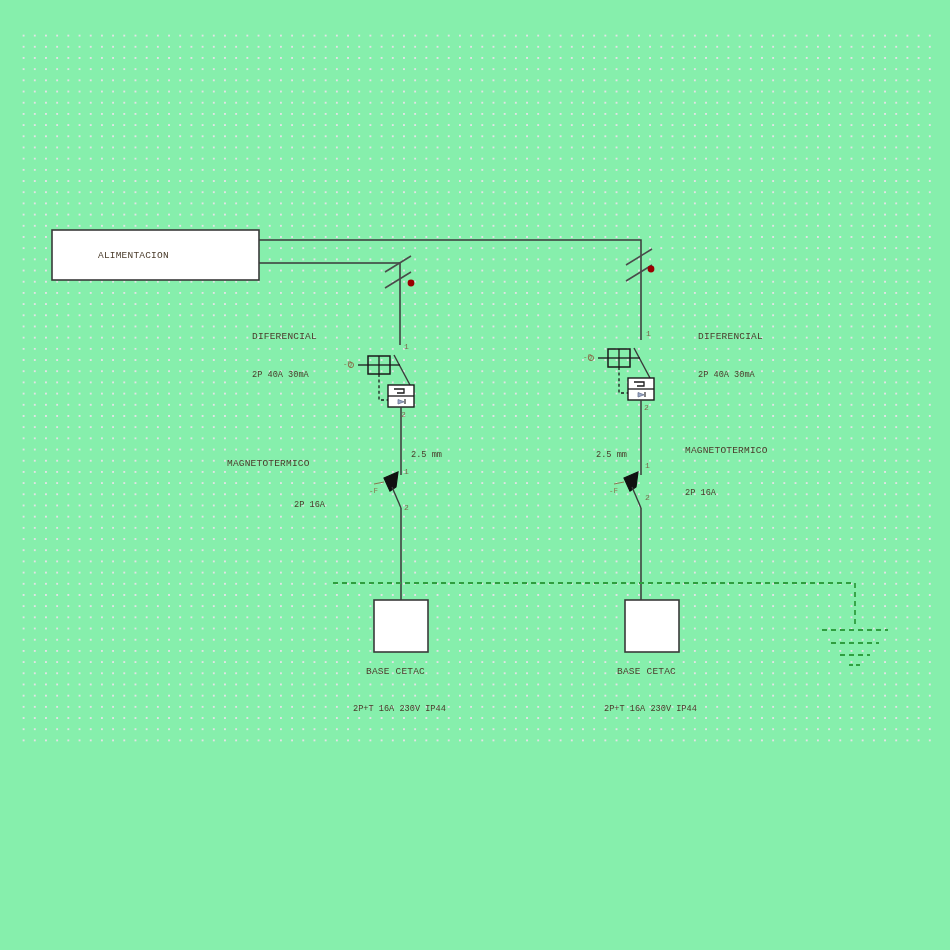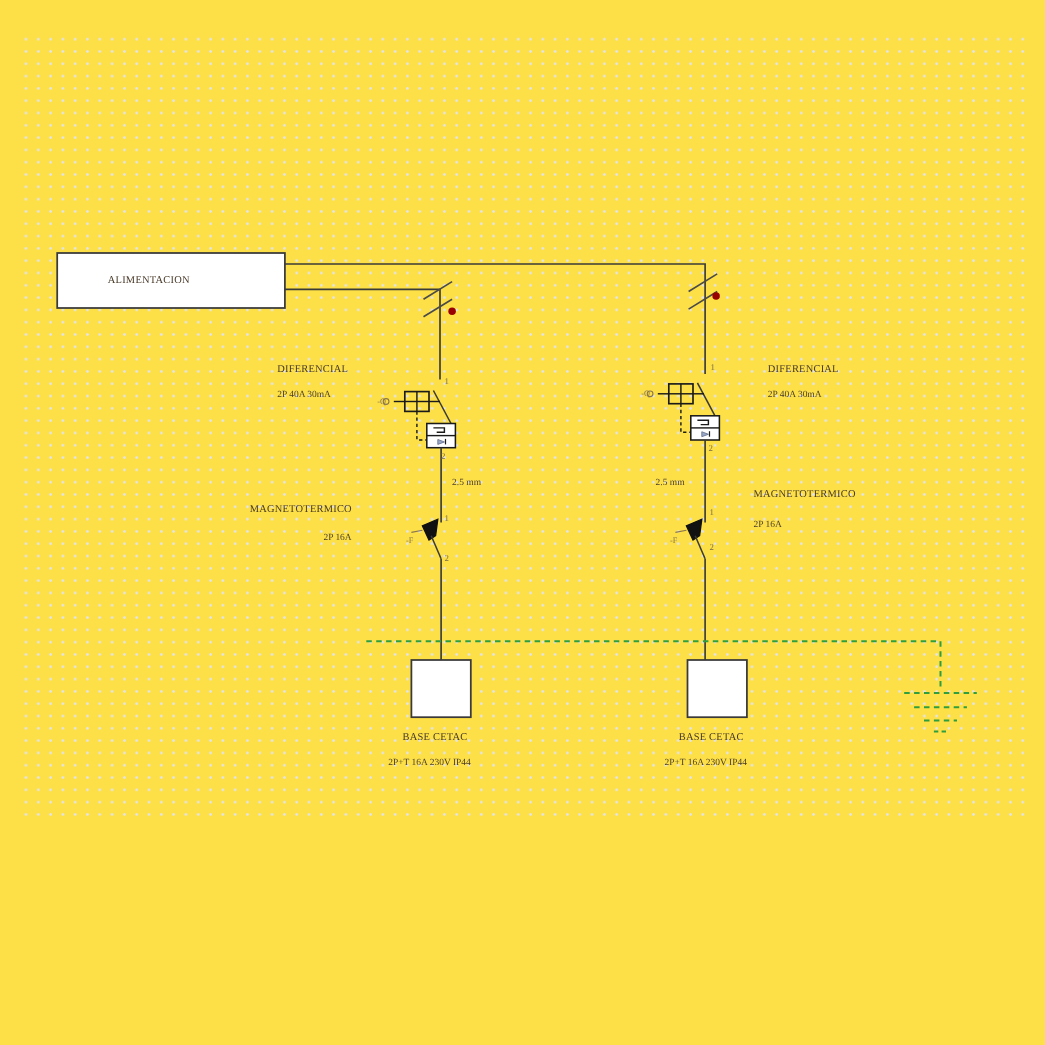--- a/index.html
+++ b/index.html
@@ -4,22 +4,22 @@
 <style>
   html, body {
     margin: 0;
     padding: 0;
     background: #ffffff;
   }
   #canvas {
     position: relative;
     width: 950px;
     height: 950px;
-    background: #fde047;
-    font-family: Liberation Serif, serif;
+    background: #86efac;
+    font-family: Liberation Mono, monospace;
     overflow: hidden;
   }
   
   #grid {
     position: absolute;
     left: 18px;
     top: 30px;
     width: 914px;
     height: 712px;
     background-image:
@@ -41,20 +41,21 @@
     letter-spacing: .2px;
     white-space: nowrap;
     line-height: 1;
   }
   .lbl-sm {
     position: absolute;
     color: #4a3b2a;
     font-size: 8.6px;
     white-space: nowrap;
     line-height: 1;
+    margin-top: 17px;
   }
   .term {
     position: absolute;
     color: #7b6a4e;
     font-size: 8px;
     white-space: nowrap;
     line-height: 1;
   }
   .qtag {
     position: absolute;

